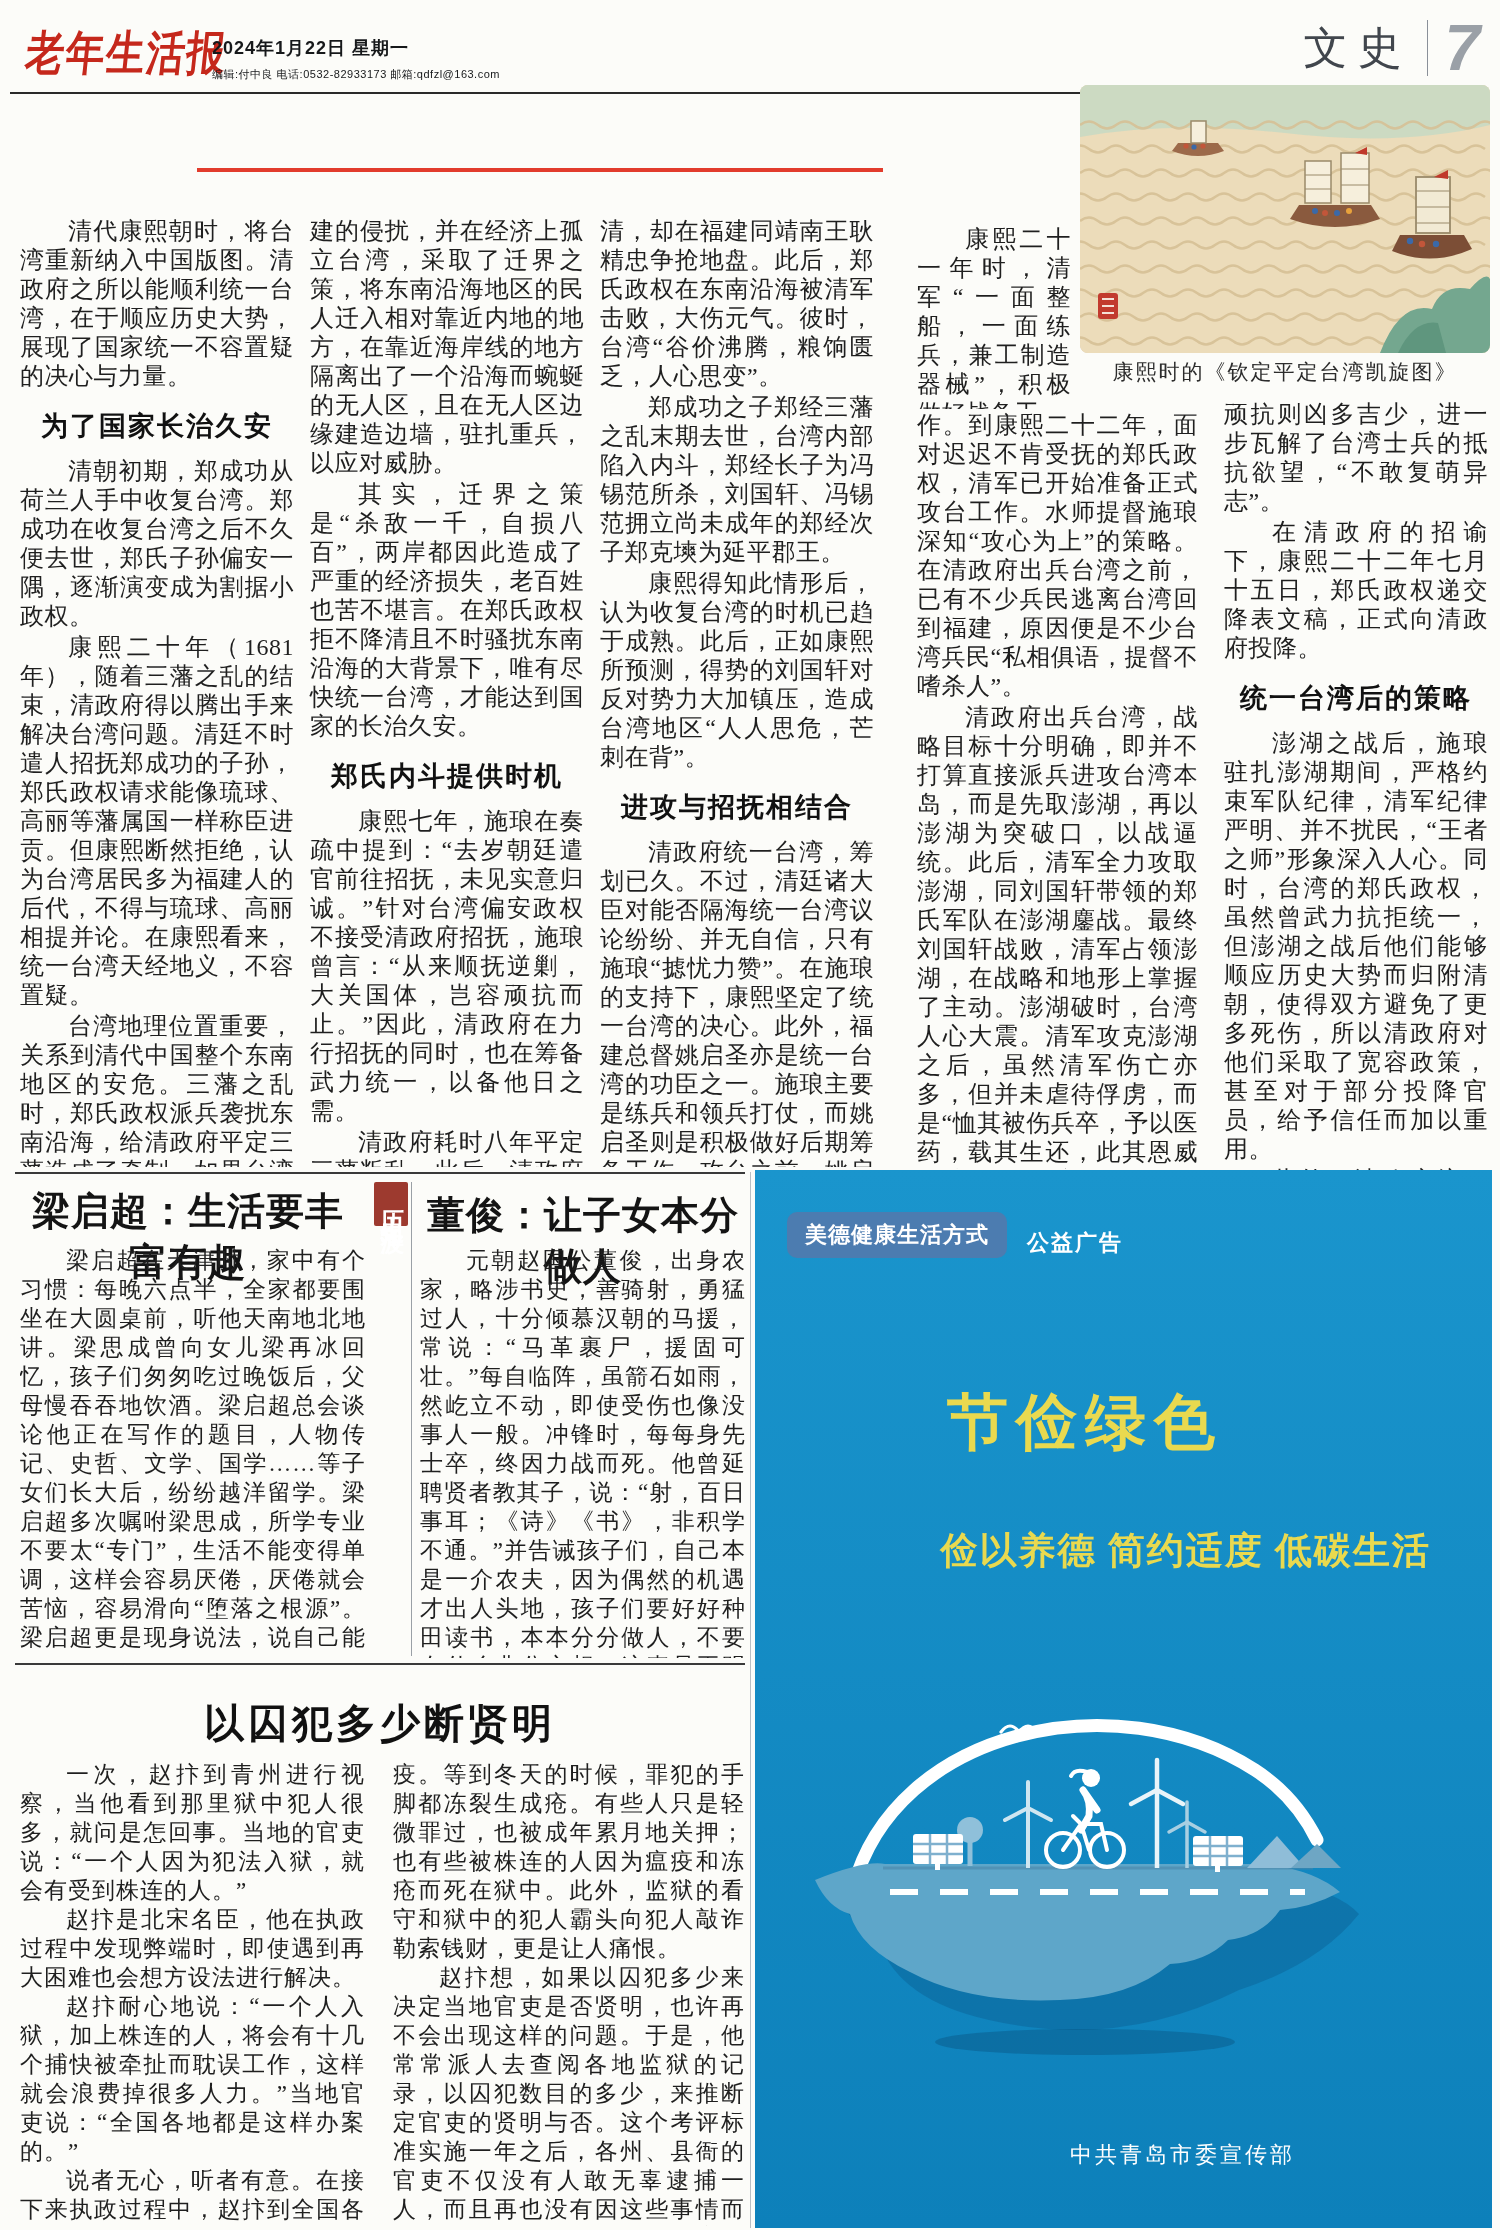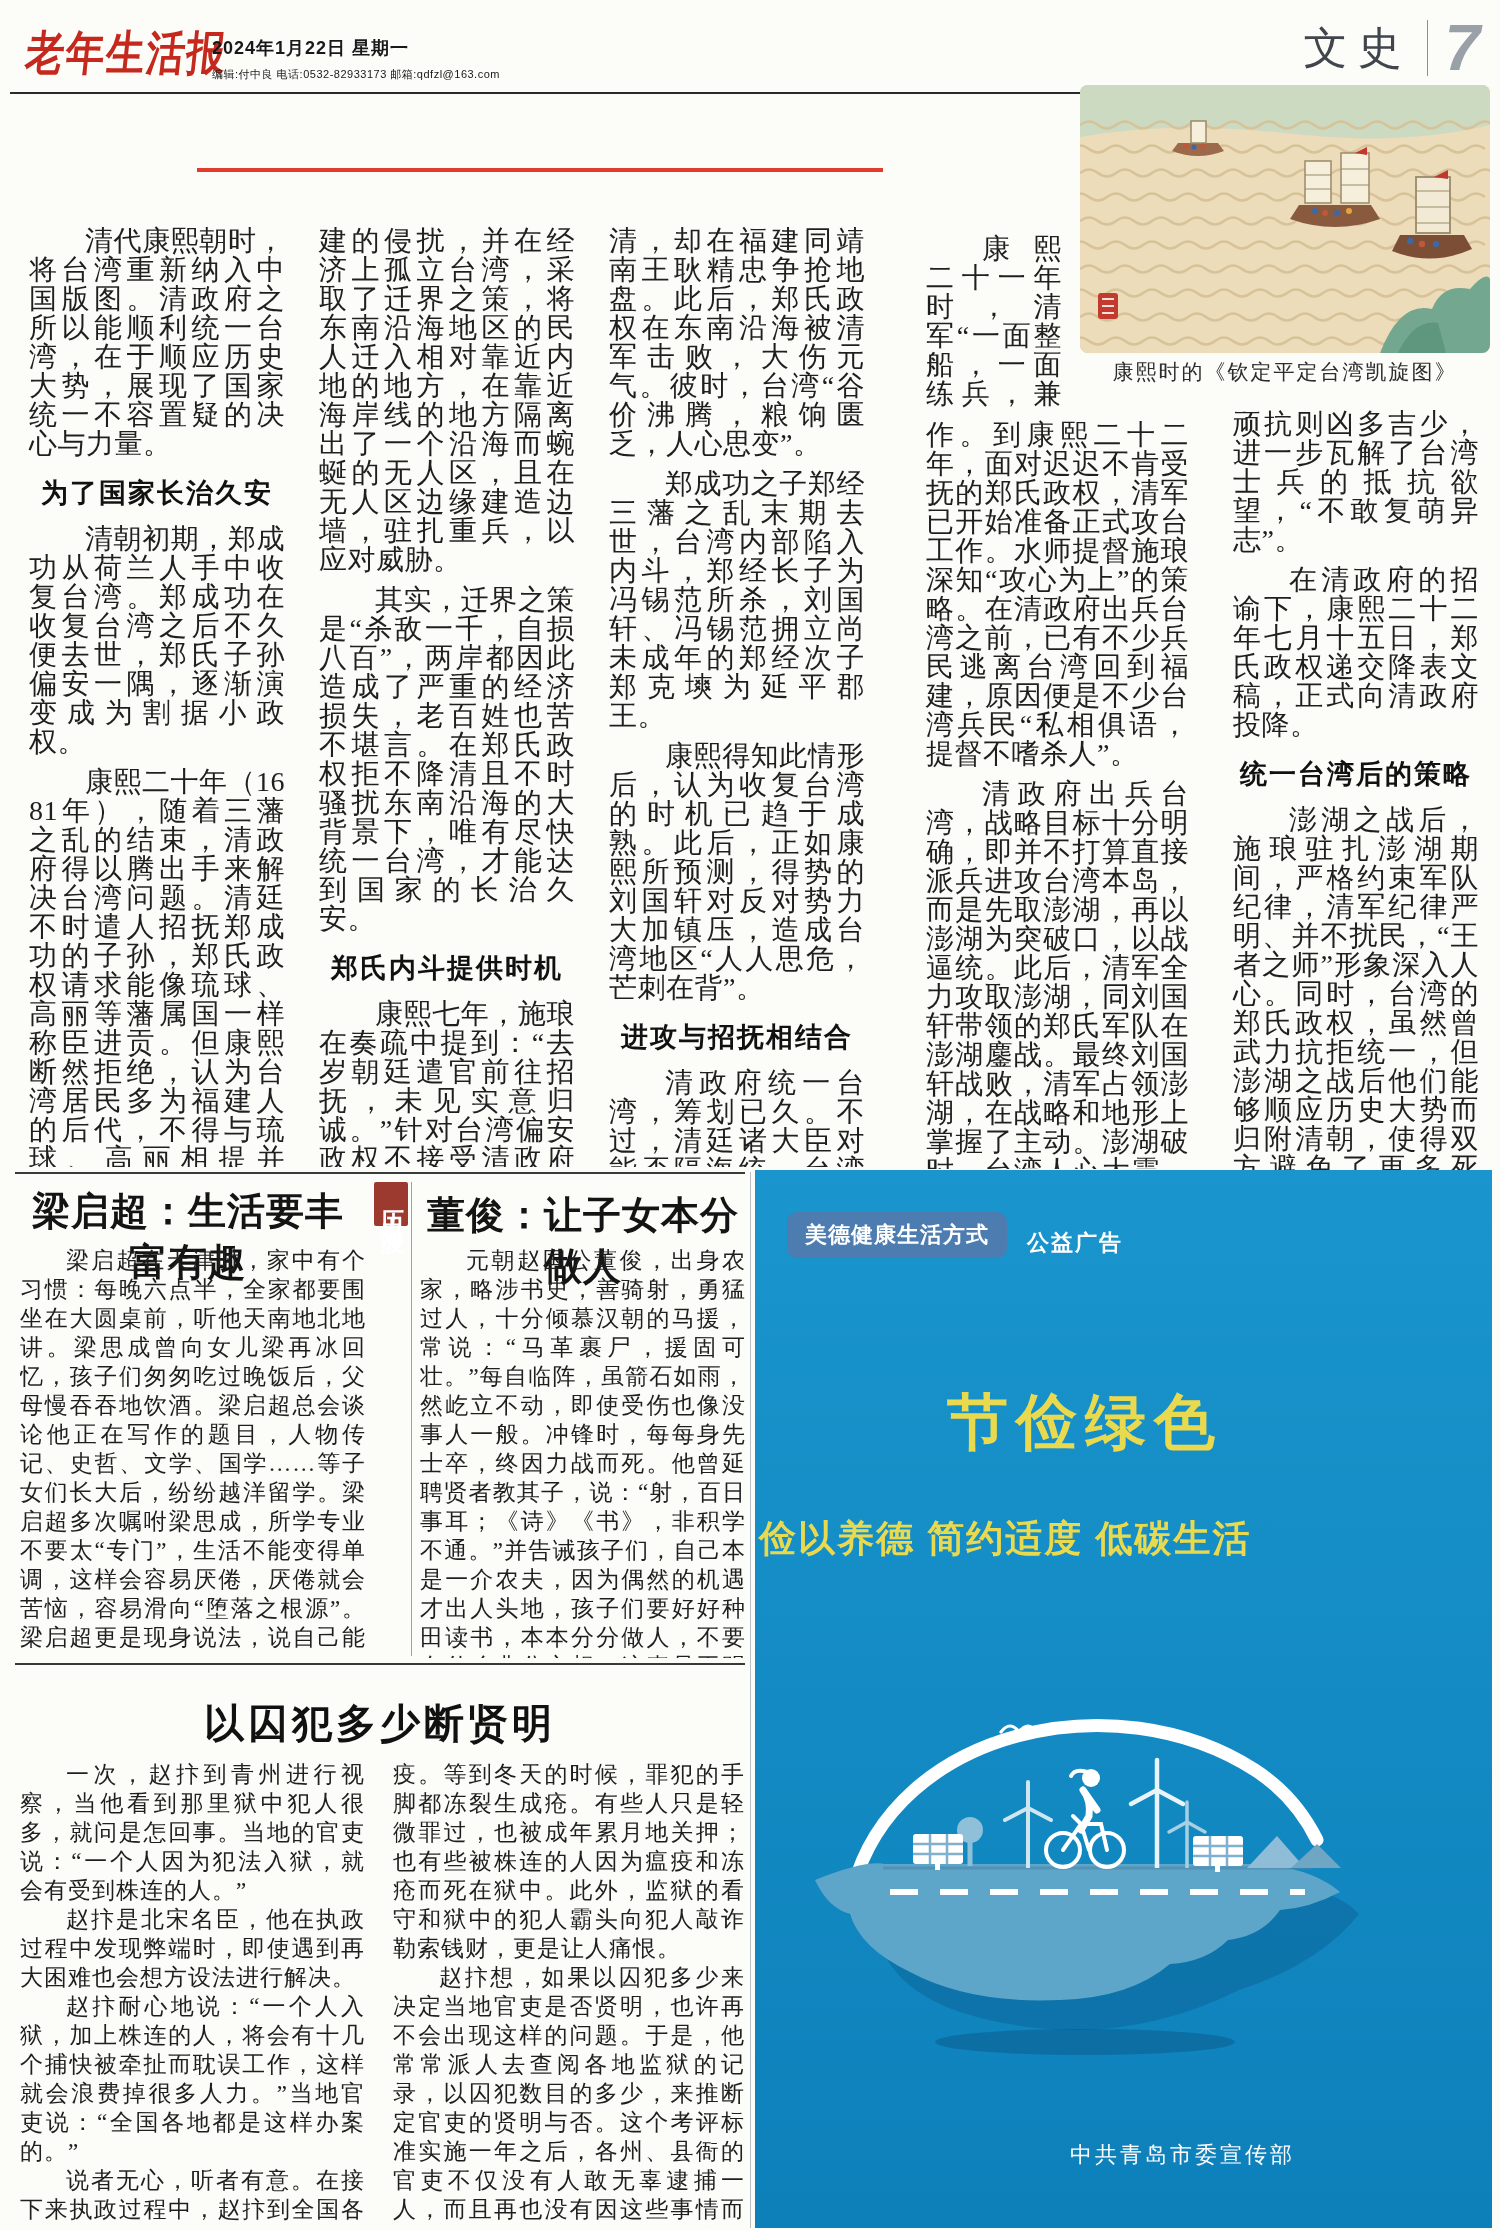--- a/index.html
+++ b/index.html
@@ -22,21 +22,21 @@
   .main-title{position:absolute;left:195px;top:96px;width:690px;margin:0;text-align:center;
               font-family:"Liberation Sans","DejaVu Sans",sans-serif;font-weight:900;
               font-size:54px;letter-spacing:3px;color:#151515;}
   .title-underline{position:absolute;left:197px;top:168px;width:686px;height:4px;
                    background:var(--underline-red);}
   .painting{position:absolute;left:1080px;top:85px;width:410px;height:268px;border-radius:8px;
             overflow:hidden;box-shadow:0 0 0 1px #d8cdb2 inset;}
   .caption{position:absolute;left:1080px;top:358px;width:410px;text-align:center;
            font-size:21px;letter-spacing:2px;color:#2c2c2c;}
   .col{position:absolute;top:215px;height:952px;overflow:hidden;}
-  .col p{margin:11px;font-size:28px;line-height:29px;text-align:justify;text-justify:inter-character;
+  .col p{margin:2px;font-size:24px;line-height:29px;text-align:justify;text-justify:inter-character;
          word-break:break-all;letter-spacing:.5px;}
   .ind{text-indent:2em;}
   .col h3{margin:17px 0 13px 0;text-align:center;font-family:"Liberation Sans",sans-serif;
           font-weight:bold;font-size:27px;letter-spacing:2px;color:#111;}
   .c1{left:18px;width:278px;}  .c2{left:308px;width:278px;}  .c3{left:598px;width:278px;}
   .c4a{left:915px;top:223px;width:158px;height:186px;}
   .c4b{left:915px;top:409px;width:285px;height:760px;}
   .c5{left:1222px;top:398px;width:268px;height:772px;}
   
   .rule-h{position:absolute;left:15px;width:730px;height:2px;background:#3a3a3a;}
@@ -68,22 +68,22 @@
   .ad{position:absolute;left:755px;top:1170px;width:737px;height:1058px;
       background:linear-gradient(180deg,var(--ad-blue-top) 0%,var(--ad-blue-bottom) 100%);}
   .ad-badge-row{position:absolute;left:32px;top:42px;display:flex;align-items:flex-end;gap:20px;
       font-family:"Liberation Sans",sans-serif;font-weight:bold;color:#fff;}
   .ad-badge{background:var(--badge-blue);border-radius:10px;padding:8px 18px;font-size:22px;letter-spacing:1px;}
   .ad-tag{font-size:22px;letter-spacing:2px;}
   .ad-center{position:absolute;left:0;top:0;width:660px;height:100%;}
   .ad-slogan{position:absolute;left:0;top:212px;width:660px;margin:0;text-align:center;
       font-family:"Liberation Sans",sans-serif;font-weight:900;font-size:61px;
       letter-spacing:8px;color:var(--ad-yellow);}
-  .ad-subslogan{position:absolute;left:0;top:340px;width:660px;margin:4px;text-align:left;
-      font-family:Liberation Sans, sans-serif;font-weight:bold;font-size:37px;
+  .ad-subslogan{position:absolute;left:0;top:340px;width:660px;margin:16px;text-align:right;
+      font-family:Liberation Serif, serif;font-weight:bold;font-size:37px;
       letter-spacing:2px;color:var(--ad-yellow);}
   .ad-illustration{position:absolute;left:30px;top:470px;width:600px;height:440px;}
   .ad-org{position:absolute;right:120px;bottom:58px;margin:0;color:#fff;
       font-family:"Liberation Sans",sans-serif;font-size:22px;letter-spacing:3px;}
 </style>
 </head>
 <body>
 
 <div class="page">
 

